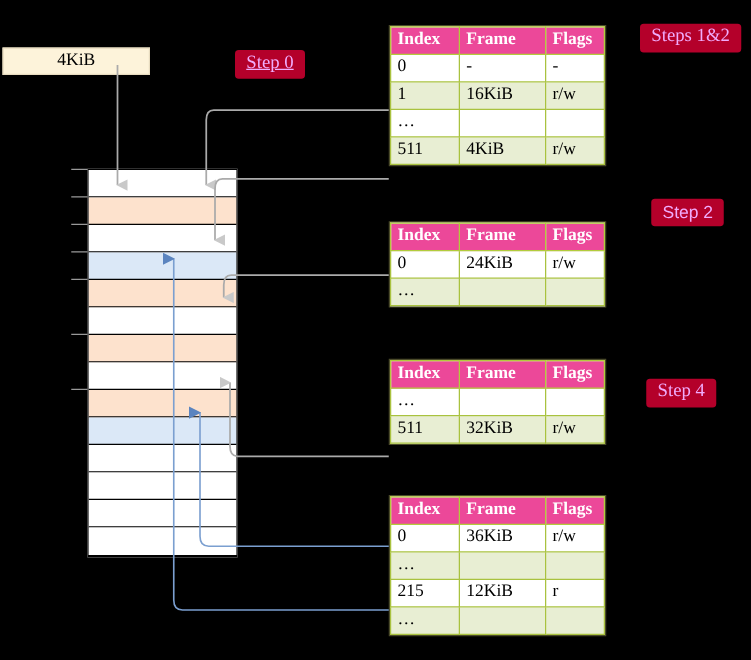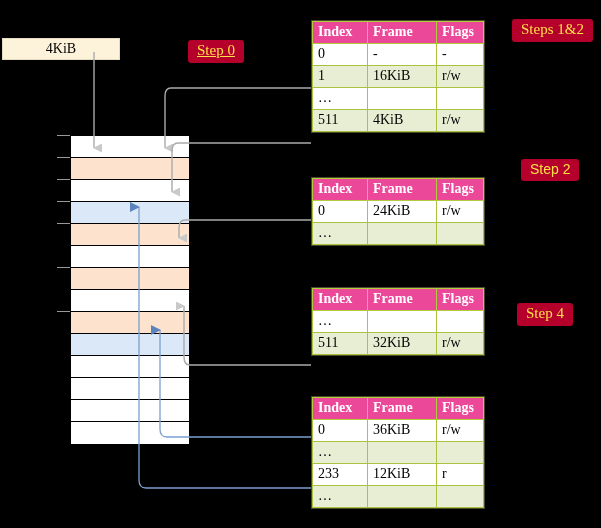--- a/index.html
+++ b/index.html
@@ -13,21 +13,21 @@
     height: 528px;
     background: #000000;
     font-family: "Liberation Serif", "DejaVu Serif", serif;
     overflow: hidden;
   }
 
   
   .step-badge {
     position: absolute;
     background: #b4002a;
-    color: #fde047;
+    color: #f0abfc;
     font-family: "Liberation Sans", sans-serif;
     font-size: 14px;
     font-weight: normal;
     padding: 3px 9px 4px 9px;
     border-radius: 3px;
     white-space: nowrap;
     line-height: 1.05;
     box-shadow: 0 1px 0 rgba(0,0,0,0.5);
     text-align: right;
   }
@@ -258,21 +258,21 @@
               <td class="col-index">0</td>
               <td class="col-frame">36KiB</td>
               <td class="col-flags">r/w</td>
             </tr>
             <tr class="alt">
               <td class="col-index">…</td>
               <td class="col-frame"></td>
               <td class="col-flags"></td>
             </tr>
             <tr class="plain">
-              <td class="col-index">233</td>
+              <td class="col-index">215</td>
               <td class="col-frame">12KiB</td>
               <td class="col-flags">r</td>
             </tr>
             <tr class="alt">
               <td class="col-index">…</td>
               <td class="col-frame"></td>
               <td class="col-flags"></td>
             </tr>
           </tbody>
         </table>

